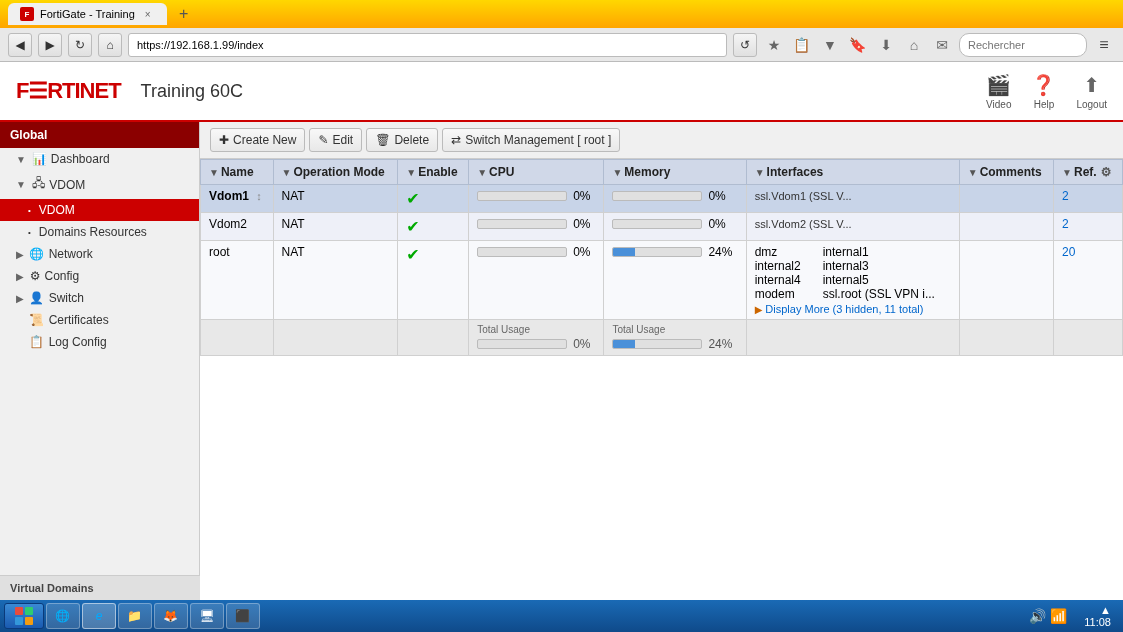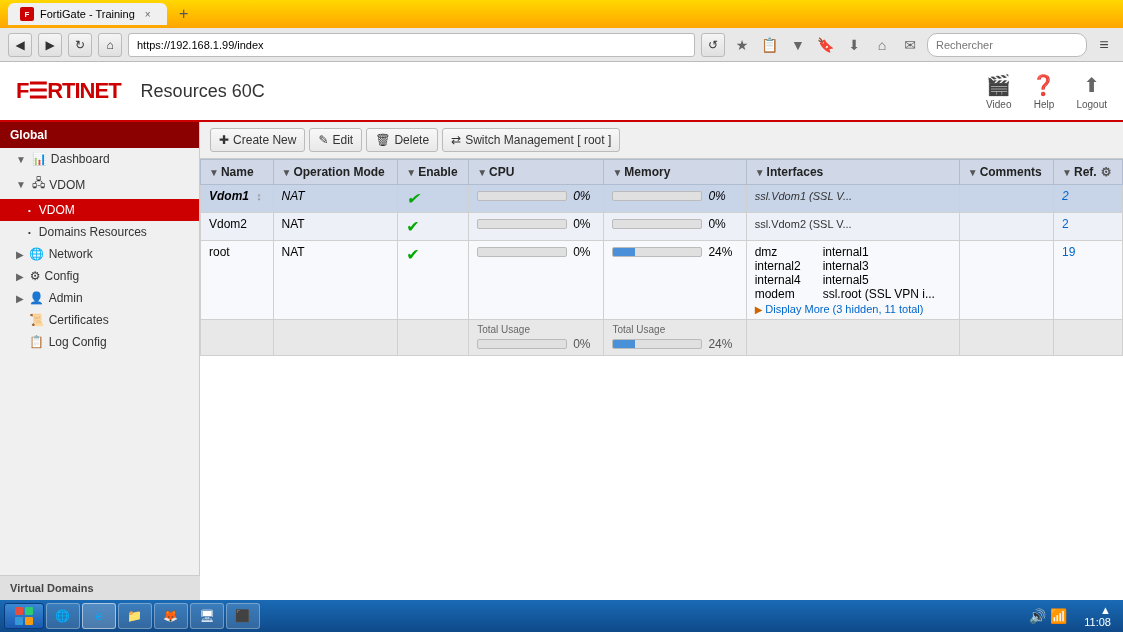--- a/index.html
+++ b/index.html
@@ -80,21 +80,21 @@
     .address-bar {
       flex: 1;
       height: 24px;
       border: 1px solid #bbb;
       border-radius: 3px;
       padding: 0 8px;
       background: white;
       font-size: 11px;
     }
     .search-bar {
-      width: 160px;
+      width: 128px;
       height: 24px;
       border: 1px solid #bbb;
       border-radius: 10px;
       padding: 0 8px;
       background: white;
       font-size: 11px;
     }
     .toolbar-icon {
       width: 22px;
       height: 22px;
@@ -254,21 +254,21 @@
       font-size: 10px;
       margin-right: 2px;
     }
     .data-table td {
       border: 1px solid #d0d0d0;
       padding: 4px 8px;
       vertical-align: top;
     }
     .data-table tr:nth-child(odd) td { background: #f8f9fc; }
     .data-table tr:nth-child(even) td { background: #eef0f8; }
-    .data-table tr.selected td { background: #c8d4e8; font-style: italic; }
+    .data-table tr.selected td { background: #c8d4e8; }
     .data-table tr.total-row td { background: #e8e8e8; color: #555; margin-top: 24px; }
 
     .progress-bar-container {
       display: flex;
       align-items: center;
       gap: 6px;
     }
     .progress-bar {
       width: 90px;
       height: 10px;
@@ -413,21 +413,21 @@
   <div class="toolbar-icon">⌂</div>
   <div class="toolbar-icon">✉</div>
   <input class="search-bar" type="text" placeholder="Rechercher" style="">
   <div class="toolbar-menu">≡</div>
 </div>
 
 <div class="app-header">
   <div class="fortinet-logo">
     <span class="logo-text">F☰RTINET</span>
   </div>
-  <span class="app-title">Resources 60C</span>
+  <span class="app-title">Training 60C</span>
   <div class="header-actions">
     <div class="header-action-item">
       <span class="header-action-icon">🎬</span>
       <span class="header-action-label">Video</span>
     </div>
     <div class="header-action-item">
       <span class="header-action-icon">❓</span>
       <span class="header-action-label">Help</span>
     </div>
     <div class="header-action-item">
@@ -474,21 +474,21 @@
 
     <div class="sidebar-item">
       <span class="sidebar-expand">▶</span>
       <span class="sidebar-item-icon">⚙</span>
       <span class="sidebar-item-label">Config</span>
     </div>
 
     <div class="sidebar-item">
       <span class="sidebar-expand">▶</span>
       <span class="sidebar-item-icon">👤</span>
-      <span class="sidebar-item-label">Admin</span>
+      <span class="sidebar-item-label">Switch</span>
     </div>
 
     <div class="sidebar-item">
       <span class="sidebar-expand" style="visibility:hidden">▶</span>
       <span class="sidebar-item-icon">📜</span>
       <span class="sidebar-item-label">Certificates</span>
     </div>
 
     <div class="sidebar-item">
       <span class="sidebar-expand" style="visibility:hidden">▶</span>
@@ -651,21 +651,21 @@
                 <div>ssl.root (SSL VPN i...</div>
               </div>
             </div>
             <div class="display-more">
               <span class="display-more-arrow">▶</span>
               <span>Display More</span>
               <span>(3 hidden, 11 total)</span>
             </div>
           </td>
           <td></td>
-          <td><span class="ref-link">19</span></td>
+          <td><span class="ref-link">20</span></td>
         </tr>
 
         <tr class="total-row">
           <td></td>
           <td></td>
           <td></td>
           <td>
             <div style="font-size:10px; color:#666; margin-bottom:2px;">Total Usage</div>
             <div class="progress-bar-container">
               <div class="progress-bar">

